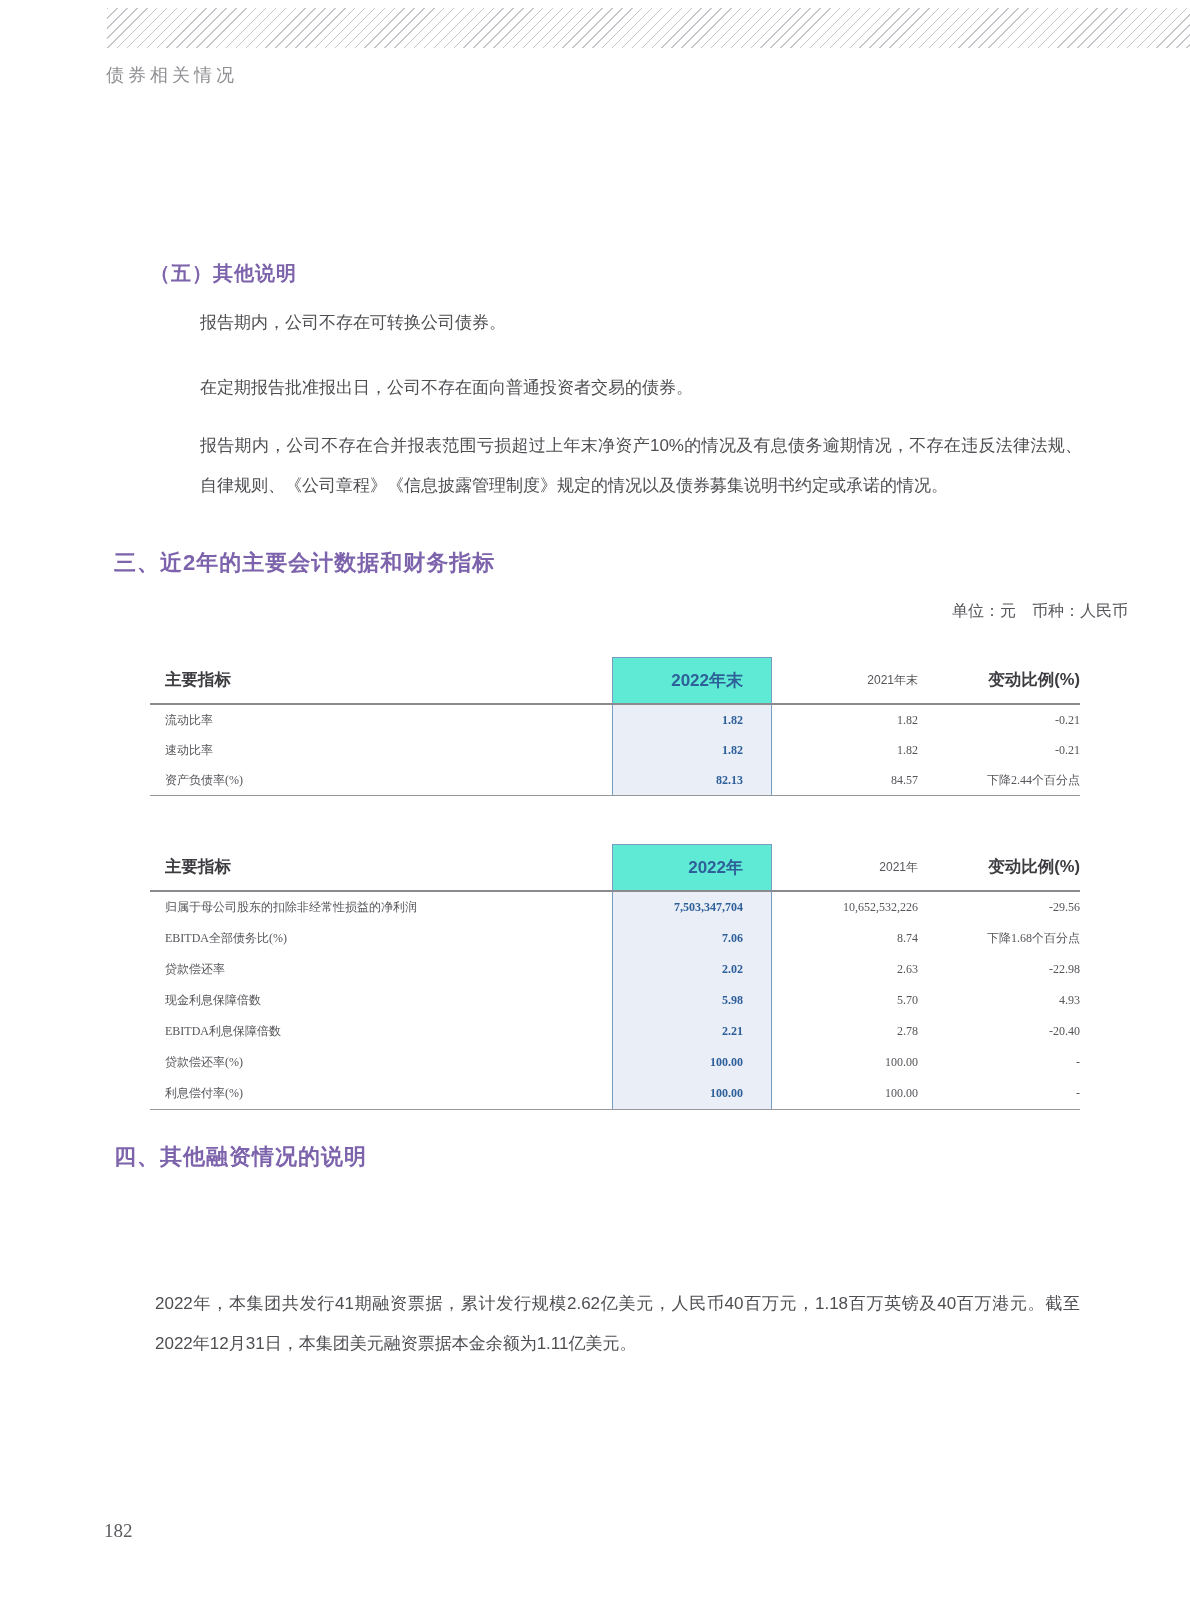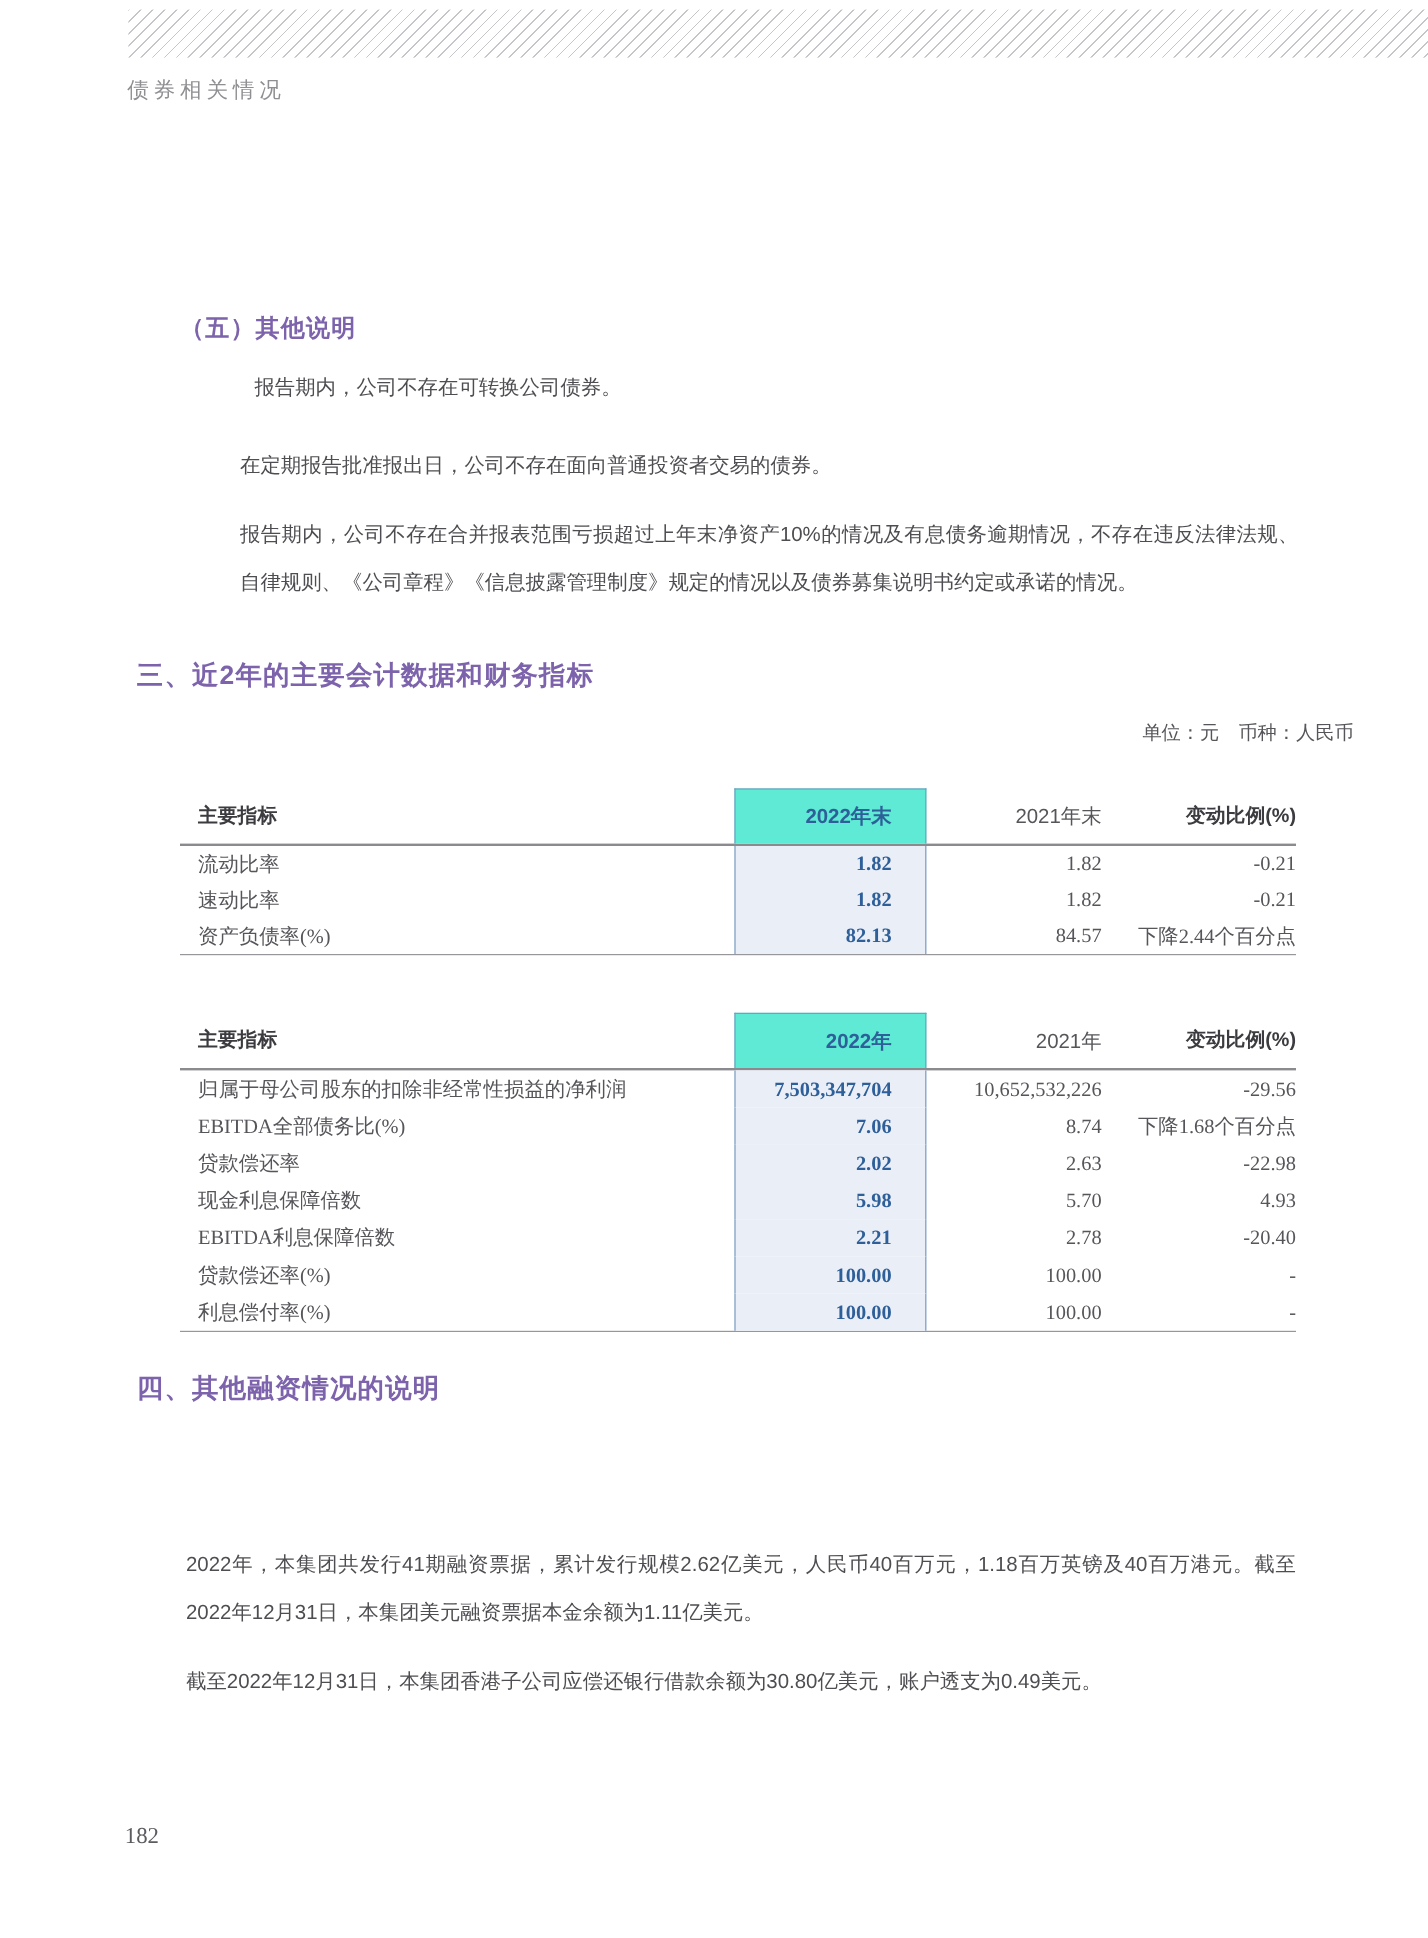--- a/index.html
+++ b/index.html
@@ -21,42 +21,42 @@
     position:absolute; left:150px; top:260px;
     font-size:20px; font-weight:bold; color:#7c63ab; letter-spacing:1px;
   }
   .h-main { position:absolute; font-size:22px; font-weight:bold; color:#7c63ab; letter-spacing:1px; }
   #h-financials { left:114px; top:548px; }
   #h-financing  { left:114px; top:1142px; }
   .para {
     position:absolute; font-size:17px; color:#4e4e52; line-height:40px;
     text-align:justify;
   }
-  #p5-1 { left:212px; top:303px;font-family:Liberation Serif, serif; }
+  #p5-1 { left:200px; top:303px;font-family:Liberation Serif, serif; }
   #p5-2 { left:200px; top:368px; }
   #p5-3 { left:200px; top:426px; width:882px; }
   #p4-1 { left:155px; top:1186px; width:925px; }
   #p4-2 { left:155px; top:1284px; width:925px; }
   #p4-3 { left:155px; top:1382px; width:925px; }
   .unit-note {
     position:absolute; right:110px; top:601px;
     font-size:16px; color:#55555a;
   }
   
   .dtable {
     position:absolute; left:150px; width:930px;
     border-bottom:1px solid #97979b;
   }
   #table1 { top:657px; }
   #table2 { top:844px; }
   .trow { display:grid; grid-template-columns:462px 160px 148px 160px; align-items:center; }
   .thead { height:46px; border-bottom:2px solid #8b8b8f; }
   .tbody-row { height:30px;font-family:Liberation Serif, serif; }
   #table2 .tbody-row { height:31px; }
-  .tc { font-size:17px; color:#55555a; box-sizing:border-box; }
+  .tc { font-size:12px; color:#55555a; box-sizing:border-box; }
   .c-label { padding-left:15px; text-align:left; }
   .c-2021  { text-align:right; padding-right:2px; }
   .c-chg   { text-align:right; }
   .th-label, .th-chg { font-weight:bold; color:#3b3b40; font-size:16.5px; }
   .th-2022 {
     height:100%; display:flex; align-items:center; justify-content:flex-end;
     padding-right:28px; font-size:17px; font-weight:bold; color:#2e5f99;
     background:#5eead4; border:1px solid #7b9cc2; border-bottom:none;
   }
   .hl-cell {
@@ -162,17 +162,16 @@
       <div class="tc c-label">利息偿付率(%)</div>
       <div class="tc hl-cell">100.00</div>
       <div class="tc c-2021">100.00</div>
       <div class="tc c-chg">-</div>
     </div>
   </div>
 
   <div class="h-main" id="h-financing">四、其他融资情况的说明</div>
 
   <div class="para" id="p4-2">2022年，本集团共发行41期融资票据，累计发行规模2.62亿美元，人民币40百万元，1.18百万英镑及40百万港元。截至2022年12月31日，本集团美元融资票据本金余额为1.11亿美元。</div>
-  <div class="para" id="p4-3">截至2022年12月31日，本集团香港子公司应偿还银行借款余额为30.80亿美元，账户透支为0.49美元。</div>
 
   <div class="pageno">182</div>
 
 </div>
 
 </body></html>

